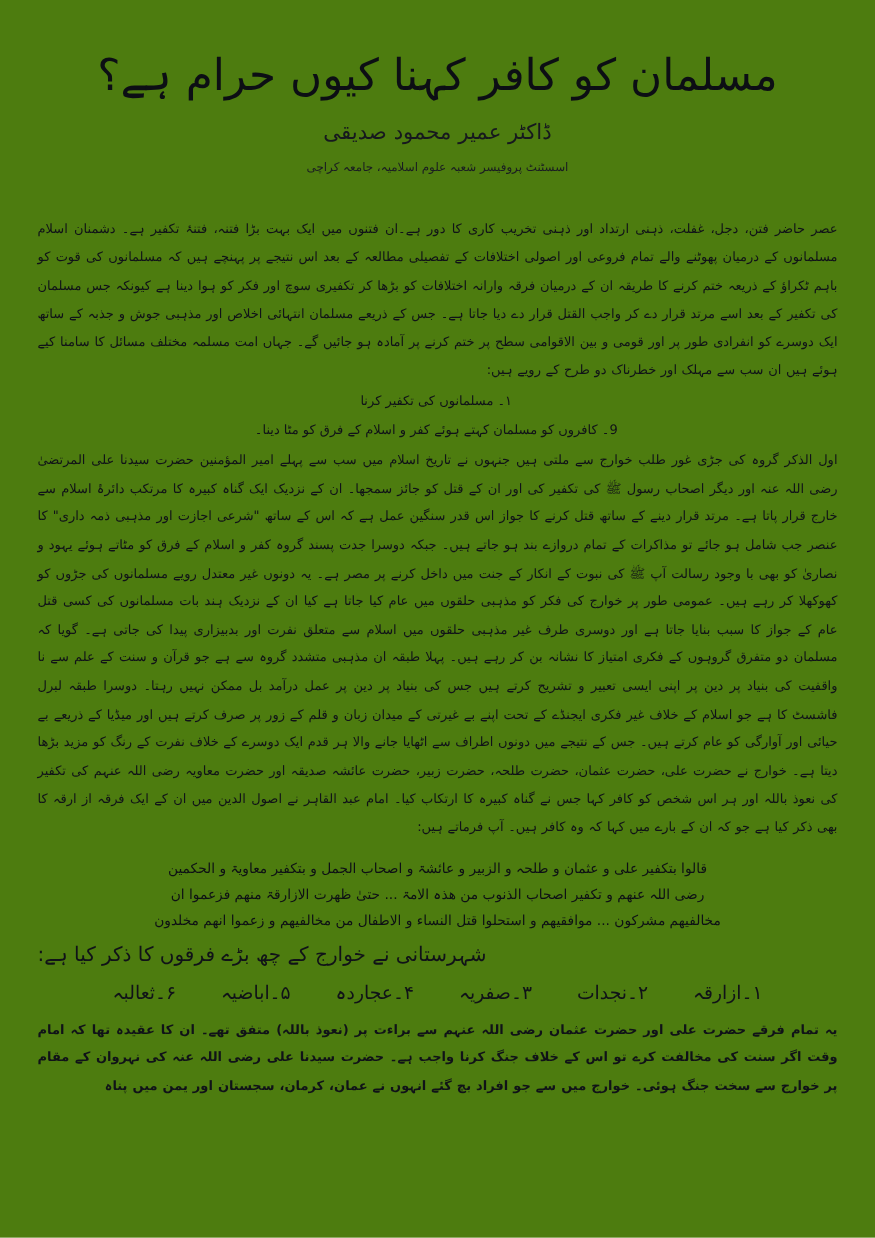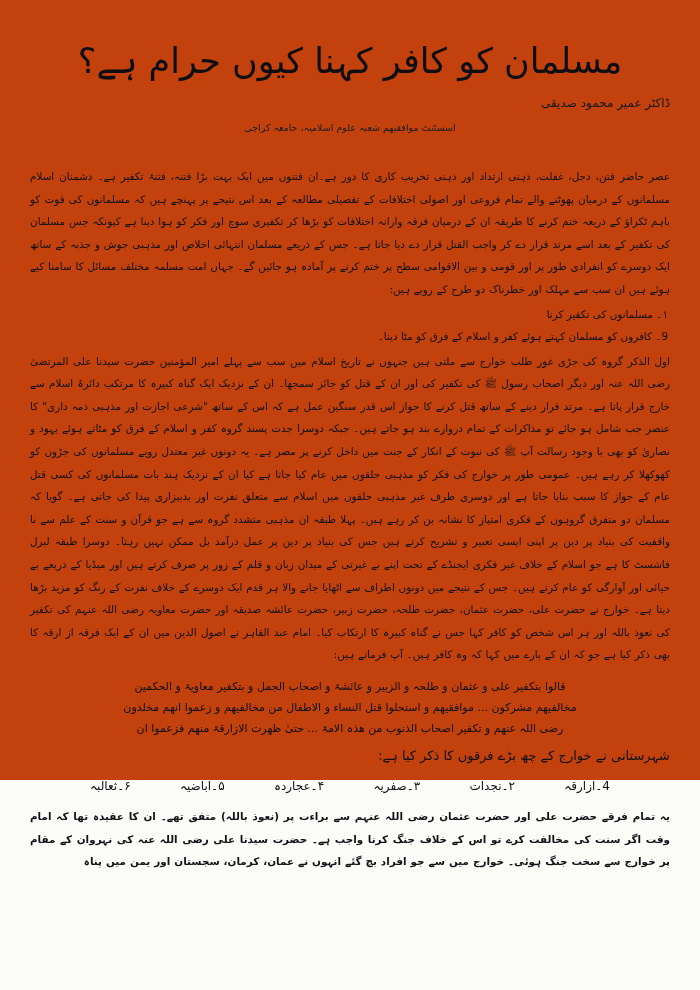--- a/index.html
+++ b/index.html
@@ -12,25 +12,25 @@
     height: 990px;
     background: #fbfcf8;
     font-family: "DejaVu Sans", sans-serif;
     color: #14161c;
     overflow: hidden;
     position: relative;
   }
 
   .page {
     width: 700px;
-    height: 780px;
+    height: 990px;
     box-sizing: border-box;
     padding: 0 30px;
     position: relative;
-    background: #c2410c;
+    background: #4d7c0f;
   }
 
   
   .masthead {
     text-align: center;
     padding-top: 34px;
   }
 
   .doc-title {
     font-family: "DejaVu Sans", "Liberation Sans", sans-serif;
@@ -48,26 +48,25 @@
   .doc-subtitle {
     font-size: 13.5px;
     line-height: 1.5;
     direction: rtl;
     margin: 24px 0 0 0;
     color: #15171d;
     letter-spacing: 0.3px;
   }
 
   .doc-author {
-    font-size: 12px;
+    font-size: 17px;
     line-height: 1.5;
     direction: rtl;
     margin: 9px 0 0 0;
     color: #16181e;
-    text-align: right;
   }
 
   .doc-affiliation {
     font-size: 9.5px;
     line-height: 1.5;
     direction: rtl;
     margin: 9px 0 0 0;
     color: #1a1c22;
   }
 
@@ -91,21 +90,21 @@
 
   .list-block {
     direction: rtl;
     margin: 2px 0 2px 0;
   }
 
   .list-item {
     font-size: 10.4px;
     line-height: 22.6px;
     direction: rtl;
-    text-align: right;
+    text-align: center;
     color: #101218;
     padding-right: 2px;
   }
 
   
   .quote-block {
     direction: rtl;
     text-align: center;
     margin: 10px 0 6px 0;
     font-family: "DejaVu Sans", "Liberation Serif", serif;
@@ -114,83 +113,83 @@
   .quote-line {
     font-size: 11px;
     line-height: 21px;
     direction: rtl;
     color: #0d0f15;
     letter-spacing: 0.25px;
     white-space: nowrap;
   }
 
   .source-line {
-    font-size: 13px;
+    font-size: 16px;
     line-height: 22px;
     direction: rtl;
-    text-align: right;
+    text-align: left;
     margin-top: 5px;
     color: #101218;
   }
 
   
   .sect-row {
     direction: rtl;
     display: flex;
     justify-content: space-between;
     align-items: baseline;
     margin: 8px 54px 8px 54px;
     padding: 0 6px;
   }
 
   .sect-item {
-    font-size: 12px;
+    font-size: 15px;
     line-height: 22px;
     color: #101218;
     white-space: nowrap;
     direction: rtl;
   }
 
   .tail-para {
     margin-top: 0;
     font-weight: bold;
   }
 </style>
 </head>
 <body>
 
 <div class="page">
 
   <div class="masthead">
     <h1 class="doc-title">مسلمان کو کافر کہنا کیوں حرام ہے؟</h1>
     <div class="doc-author">ڈاکٹر عمیر محمود صدیقی</div>
-    <div class="doc-affiliation">اسسٹنٹ موافقیھم شعبہ علوم اسلامیہ، جامعہ کراچی</div>
+    <div class="doc-affiliation">اسسٹنٹ پروفیسر شعبہ علوم اسلامیہ، جامعہ کراچی</div>
   </div>
 
   <div class="body-col">
 
     <p class="para">عصر حاضر فتن، دجل، غفلت، ذہنی ارتداد اور ذہنی تخریب کاری کا دور ہے۔ان فتنوں میں ایک بہت بڑا فتنہ، فتنۂ تکفیر ہے۔ دشمنان اسلام مسلمانوں کے درمیان پھوٹنے والے تمام فروعی اور اصولی اختلافات کے تفصیلی مطالعہ کے بعد اس نتیجے پر پہنچے ہیں کہ مسلمانوں کی قوت کو باہم ٹکراؤ کے ذریعہ ختم کرنے کا طریقہ ان کے درمیان فرقہ وارانہ اختلافات کو بڑھا کر تکفیری سوچ اور فکر کو ہوا دینا ہے کیونکہ جس مسلمان کی تکفیر کے بعد اسے مرتد قرار دے کر واجب القتل قرار دے دیا جاتا ہے۔ جس کے ذریعے مسلمان انتہائی اخلاص اور مذہبی جوش و جذبہ کے ساتھ ایک دوسرے کو انفرادی طور پر اور قومی و بین الاقوامی سطح پر ختم کرنے پر آمادہ ہو جائیں گے۔ جہاں امت مسلمہ مختلف مسائل کا سامنا کیے ہوئے ہیں ان سب سے مہلک اور خطرناک دو طرح کے رویے ہیں:</p>
 
     <div class="list-block">
       <div class="list-item">۱۔ مسلمانوں کی تکفیر کرنا</div>
       <div class="list-item">9۔ کافروں کو مسلمان کہتے ہوئے کفر و اسلام کے فرق کو مٹا دینا۔</div>
     </div>
 
     <p class="para">اول الذکر گروہ کی جڑی غور طلب خوارج سے ملتی ہیں جنہوں نے تاریخ اسلام میں سب سے پہلے امیر المؤمنین حضرت سیدنا علی المرتضیٰ رضی اللہ عنہ اور دیگر اصحاب رسول ﷺ کی تکفیر کی اور ان کے قتل کو جائز سمجھا۔ ان کے نزدیک ایک گناہ کبیرہ کا مرتکب دائرۂ اسلام سے خارج قرار پاتا ہے۔ مرتد قرار دینے کے ساتھ قتل کرنے کا جواز اس قدر سنگین عمل ہے کہ اس کے ساتھ "شرعی اجازت اور مذہبی ذمہ داری" کا عنصر جب شامل ہو جائے تو مذاکرات کے تمام دروازے بند ہو جاتے ہیں۔ جبکہ دوسرا جدت پسند گروہ کفر و اسلام کے فرق کو مٹاتے ہوئے یہود و نصاریٰ کو بھی با وجود رسالت آپ ﷺ کی نبوت کے انکار کے جنت میں داخل کرنے پر مصر ہے۔ یہ دونوں غیر معتدل رویے مسلمانوں کی جڑوں کو کھوکھلا کر رہے ہیں۔ عمومی طور پر خوارج کی فکر کو مذہبی حلقوں میں عام کیا جاتا ہے کیا ان کے نزدیک ہند بات مسلمانوں کی کسی قتل عام کے جواز کا سبب بنایا جاتا ہے اور دوسری طرف غیر مذہبی حلقوں میں اسلام سے متعلق نفرت اور بدبیزاری پیدا کی جاتی ہے۔ گویا کہ مسلمان دو متفرق گروہوں کے فکری امتیاز کا نشانہ بن کر رہے ہیں۔ پہلا طبقہ ان مذہبی متشدد گروہ سے ہے جو قرآن و سنت کے علم سے نا واقفیت کی بنیاد پر دین پر اپنی ایسی تعبیر و تشریح کرتے ہیں جس کی بنیاد پر دین پر عمل درآمد بل ممکن نہیں رہتا۔ دوسرا طبقہ لبرل فاشسٹ کا ہے جو اسلام کے خلاف غیر فکری ایجنڈے کے تحت اپنے بے غیرتی کے میدان زبان و قلم کے زور پر صرف کرتے ہیں اور میڈیا کے ذریعے بے حیائی اور آوارگی کو عام کرتے ہیں۔ جس کے نتیجے میں دونوں اطراف سے اٹھایا جانے والا ہر قدم ایک دوسرے کے خلاف نفرت کے رنگ کو مزید بڑھا دیتا ہے۔ خوارج نے حضرت علی، حضرت عثمان، حضرت طلحہ، حضرت زبیر، حضرت عائشہ صدیقہ اور حضرت معاویہ رضی اللہ عنہم کی تکفیر کی نعوذ باللہ اور ہر اس شخص کو کافر کہا جس نے گناہ کبیرہ کا ارتکاب کیا۔ امام عبد القاہر نے اصول الدین میں ان کے ایک فرقہ از ارقہ کا بھی ذکر کیا ہے جو کہ ان کے بارے میں کہا کہ وہ کافر ہیں۔ آپ فرماتے ہیں:</p>
 
     <div class="quote-block">
       <div class="quote-line">قالوا بتکفیر علی و عثمان و طلحہ و الزبیر و عائشۃ و اصحاب الجمل و بتکفیر معاویۃ و الحکمین</div>
+      <div class="quote-line">رضی اللہ عنھم و تکفیر اصحاب الذنوب من ھذہ الامۃ ... حتیٰ ظھرت الازارقۃ منھم فزعموا ان</div>
       <div class="quote-line">مخالفیھم مشرکون ... موافقیھم و استحلوا قتل النساء و الاطفال من مخالفیھم و زعموا انھم مخلدون</div>
-      <div class="quote-line">رضی اللہ عنھم و تکفیر اصحاب الذنوب من ھذہ الامۃ ... حتیٰ ظھرت الازارقۃ منھم فزعموا ان</div>
     </div>
 
     <div class="source-line">شہرستانی نے خوارج کے چھ بڑے فرقوں کا ذکر کیا ہے:</div>
 
     <div class="sect-row">
-      <span class="sect-item">4۔ازارقہ</span>
+      <span class="sect-item">۱۔ازارقہ</span>
       <span class="sect-item">۲۔نجدات</span>
       <span class="sect-item">۳۔صفریہ</span>
       <span class="sect-item">۴۔عجاردہ</span>
       <span class="sect-item">۵۔اباضیہ</span>
       <span class="sect-item">۶۔ثعالبہ</span>
     </div>
 
     <p class="para tail-para">یہ تمام فرقے حضرت علی اور حضرت عثمان رضی اللہ عنہم سے براءت پر (نعوذ باللہ) متفق تھے۔ ان کا عقیدہ تھا کہ امام وقت اگر سنت کی مخالفت کرے تو اس کے خلاف جنگ کرنا واجب ہے۔ حضرت سیدنا علی رضی اللہ عنہ کی نہروان کے مقام پر خوارج سے سخت جنگ ہوئی۔ خوارج میں سے جو افراد بچ گئے انہوں نے عمان، کرمان، سجستان اور یمن میں پناہ</p>
 
   </div>

